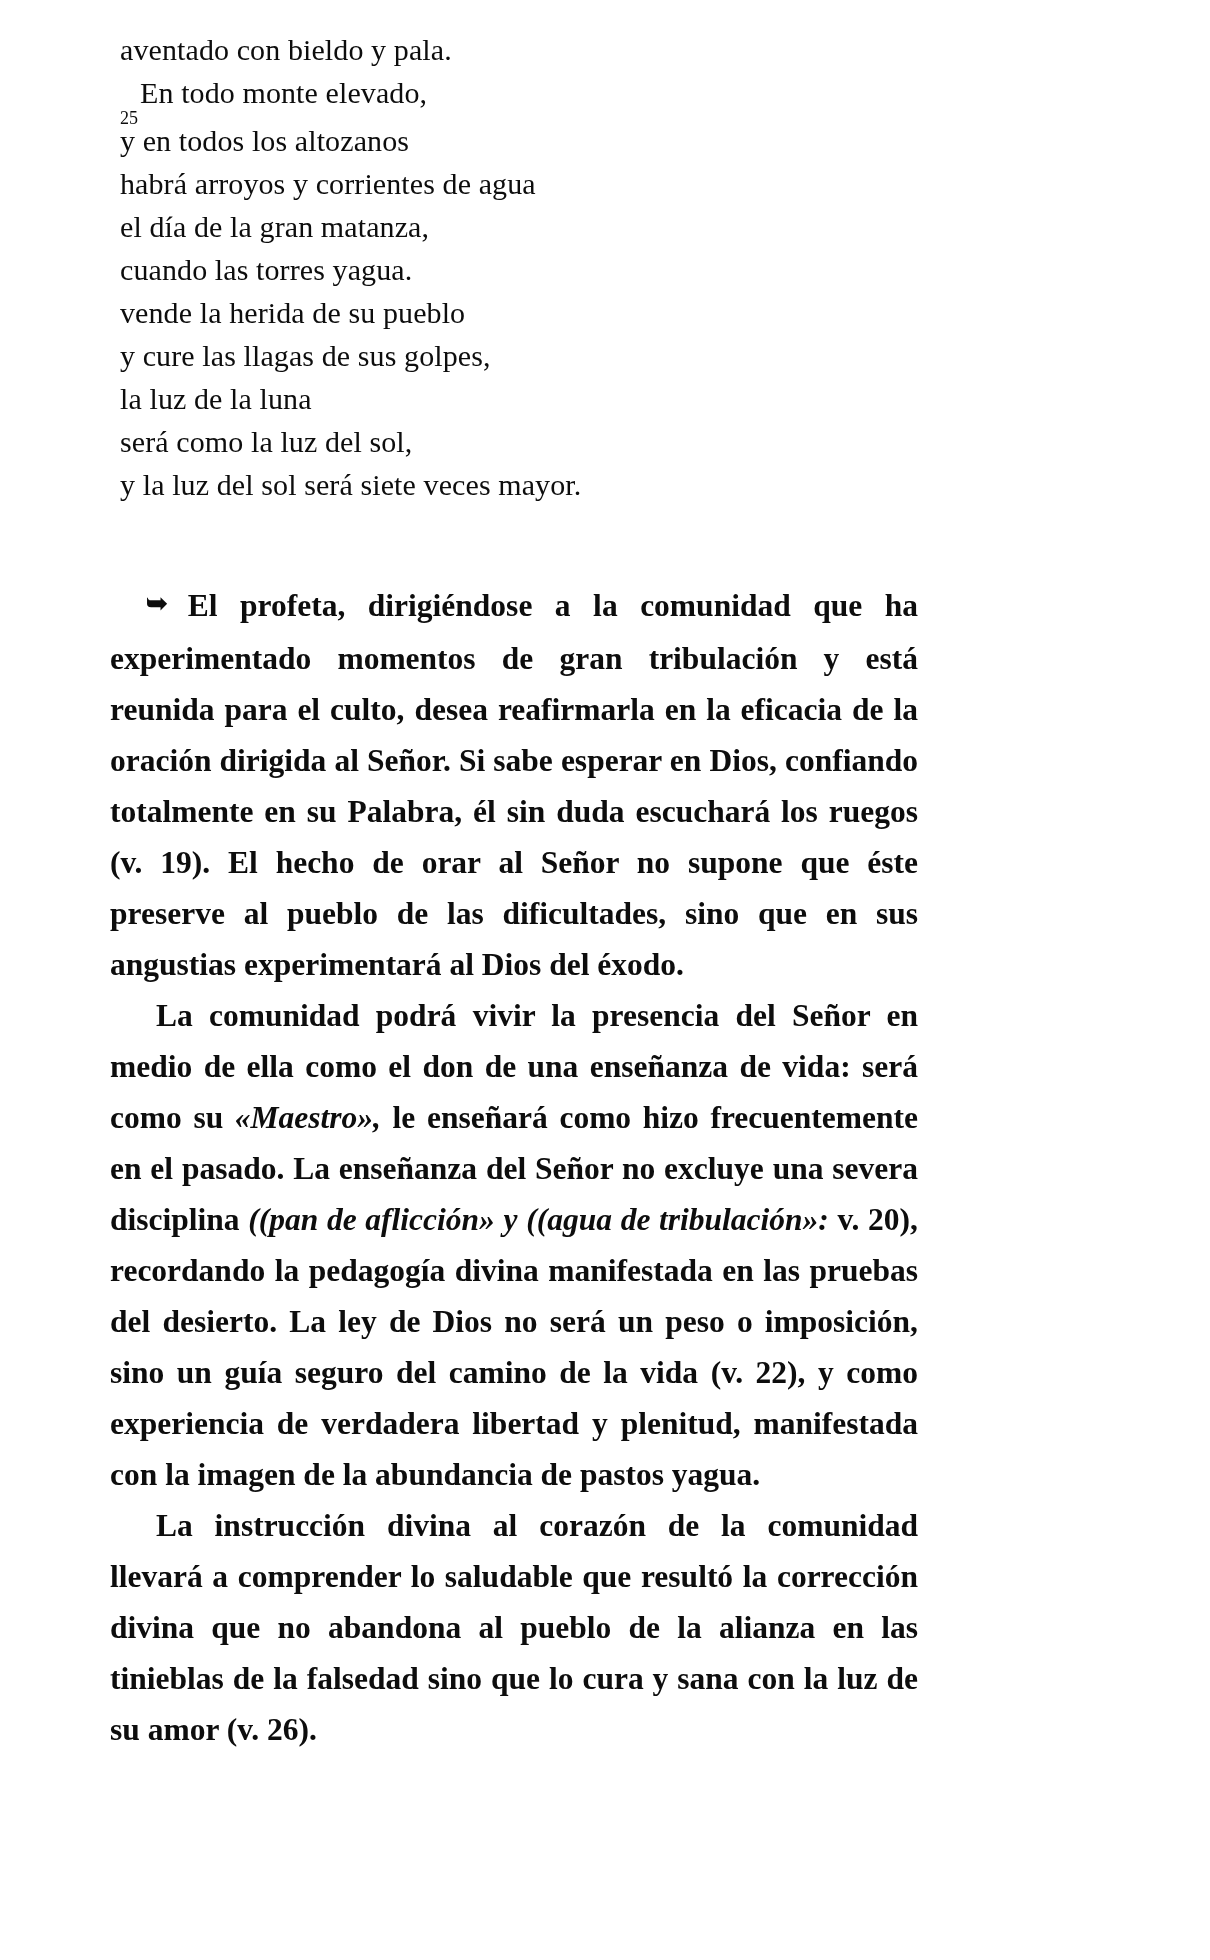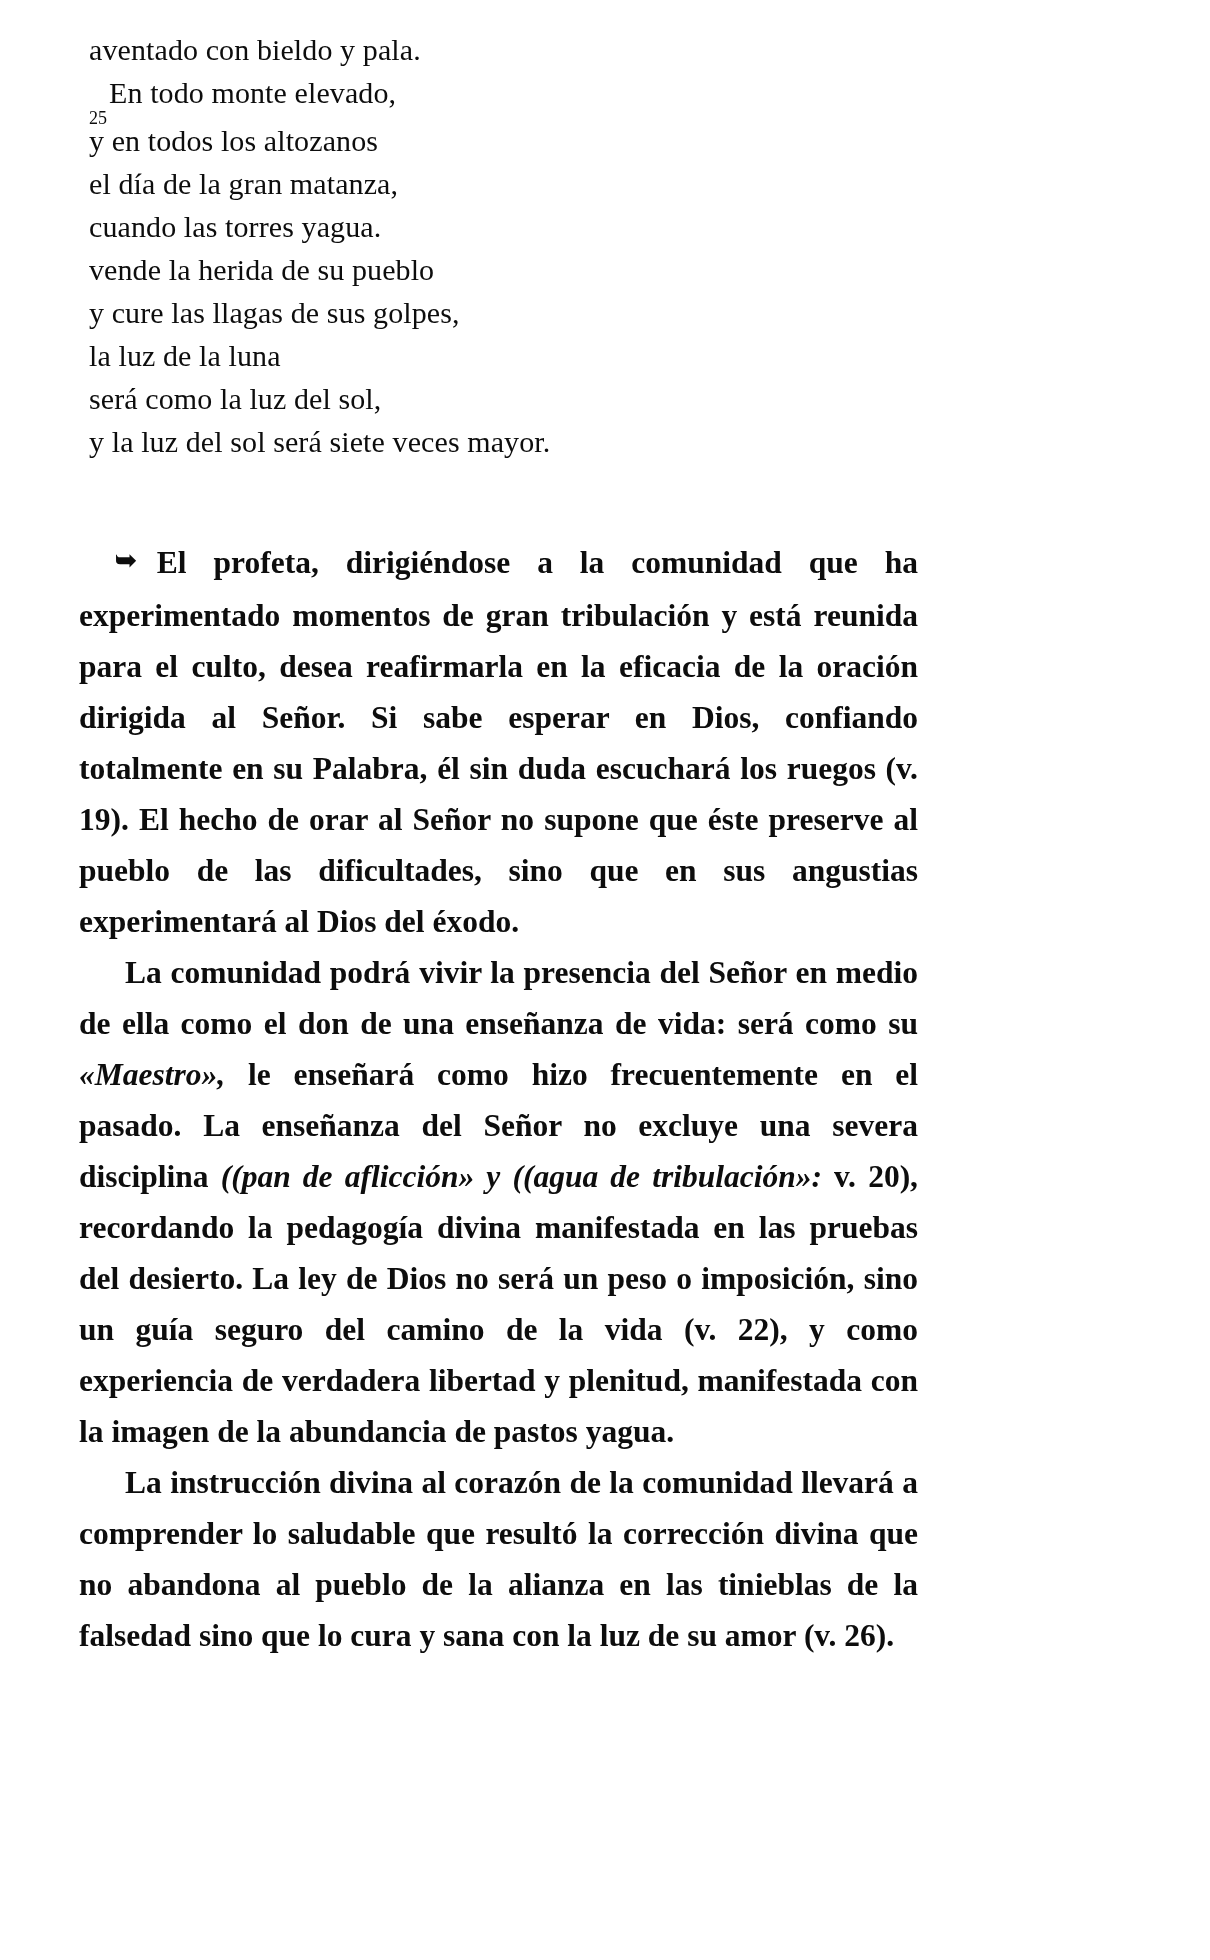--- a/index.html
+++ b/index.html
@@ -11,21 +11,21 @@
     width: 1210px;
     min-height: 1960px;
     font-family: "Liberation Serif", "DejaVu Serif", serif;
     color: #0d0d0d;
   }
   .page {
     position: relative;
     width: 996px;
     min-height: 1960px;
     box-sizing: border-box;
-    padding: 28px 78px 0 79px;
+    padding: 28px 78px 0 110px;
   }
 
   
   .verse-block {
     margin: 0 0 0 0;
     padding: 0 0 0 10px;
   }
   .verse-line {
     font-size: 30px;
     line-height: 43px;
@@ -73,20 +73,21 @@
 </style>
 </head>
 <body>
 
 <div class="page">
 
   <div class="verse-block">
     <div class="verse-line"><span>aventado con bieldo y pala.</span></div>
     <div class="verse-line"><span class="verse-num">25</span><span>En todo monte elevado,</span></div>
     <div class="verse-line"><span>y en todos los altozanos</span></div>
+    <div class="verse-line"><span>habrá arroyos y corrientes de agua</span></div>
     <div class="verse-line"><span>el día de la gran matanza,</span></div>
     <div class="verse-line"><span>cuando las torres yagua.</span></div>
     <div class="verse-line"><span>vende la herida de su pueblo</span></div>
     <div class="verse-line"><span>y cure las llagas de sus golpes,</span></div>
     <div class="verse-line"><span>la luz de la luna</span></div>
     <div class="verse-line"><span>será como la luz del sol,</span></div>
     <div class="verse-line"><span>y la luz del sol será siete veces mayor.</span></div>
   </div>
 
   <div class="commentary">

